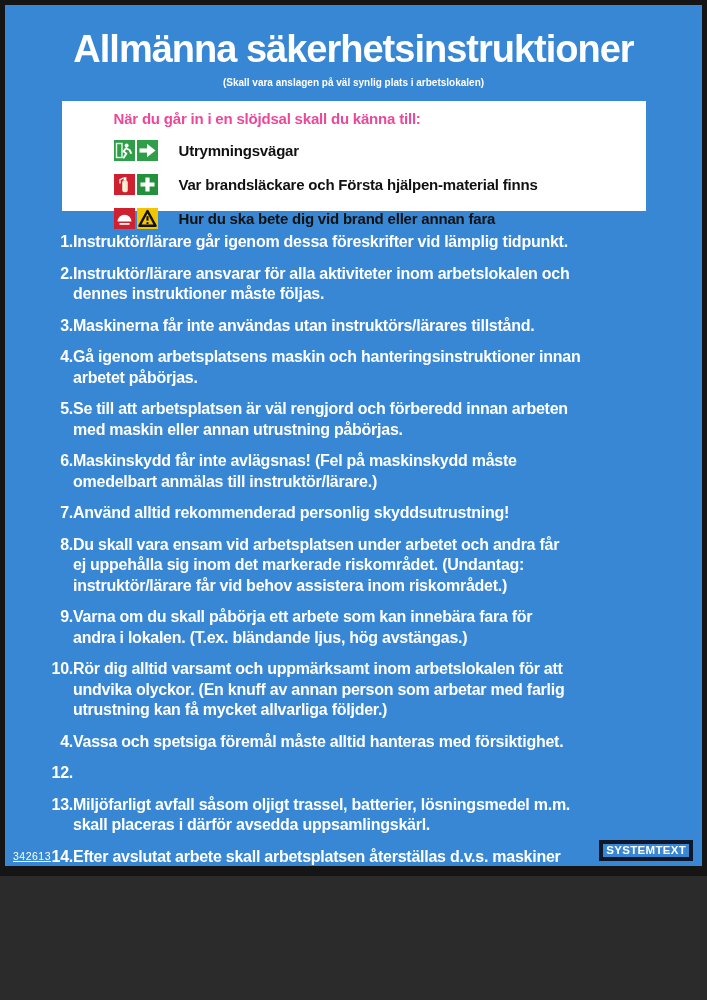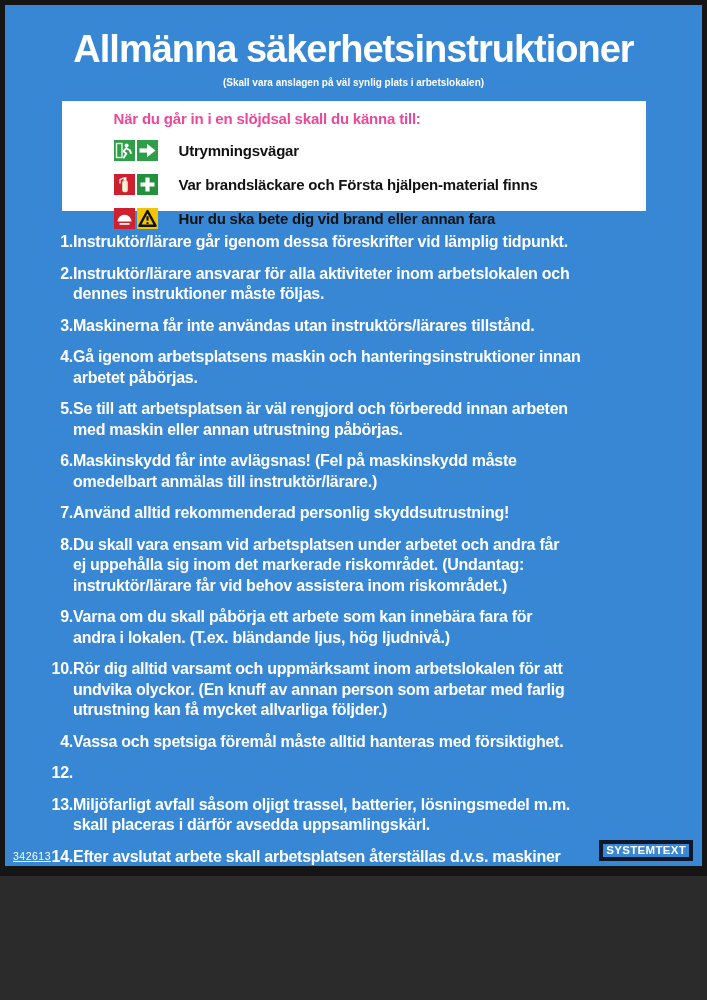--- a/index.html
+++ b/index.html
@@ -207,21 +207,21 @@
     </div>
     <div class="item">
       <span class="num">8.</span>
       <span class="txt">Du skall vara ensam vid arbetsplatsen under arbetet och andra får
 ej uppehålla sig inom det markerade riskområdet. (Undantag:
 instruktör/lärare får vid behov assistera inom riskområdet.)</span>
     </div>
     <div class="item">
       <span class="num">9.</span>
       <span class="txt">Varna om du skall påbörja ett arbete som kan innebära fara för
-andra i lokalen. (T.ex. bländande ljus, hög ljudnivå.)</span>
+andra i lokalen. (T.ex. bländande ljus, hög avstängas.)</span>
     </div>
     <div class="item">
       <span class="num">10.</span>
       <span class="txt">Rör dig alltid varsamt och uppmärksamt inom arbetslokalen för att
 undvika olyckor. (En knuff av annan person som arbetar med farlig
 utrustning kan få mycket allvarliga följder.)</span>
     </div>
     <div class="item">
       <span class="num">4.</span>
       <span class="txt">Vassa och spetsiga föremål måste alltid hanteras med försiktighet.</span>

